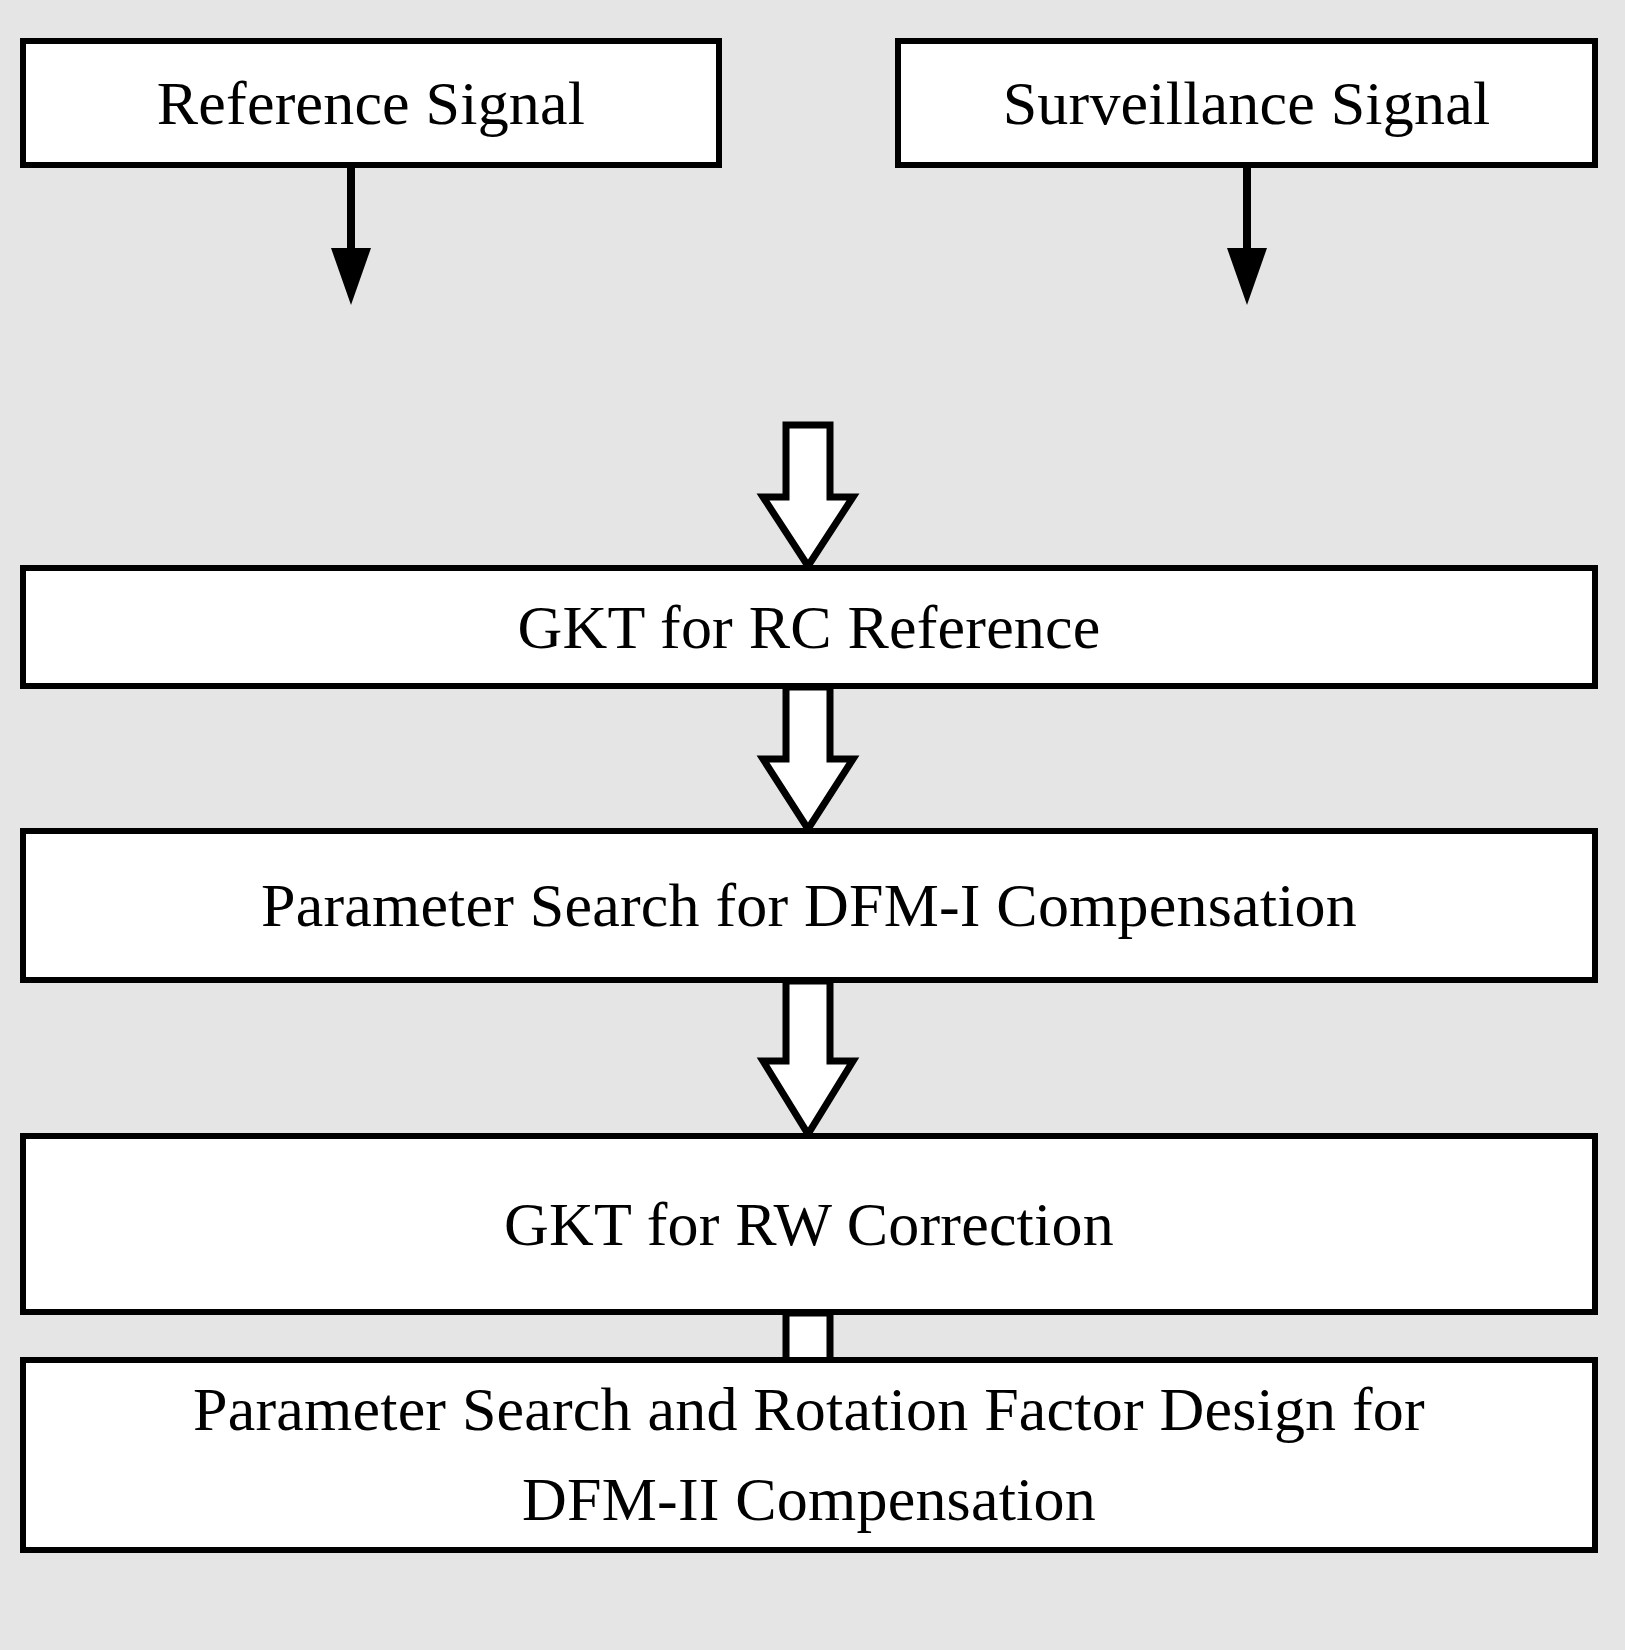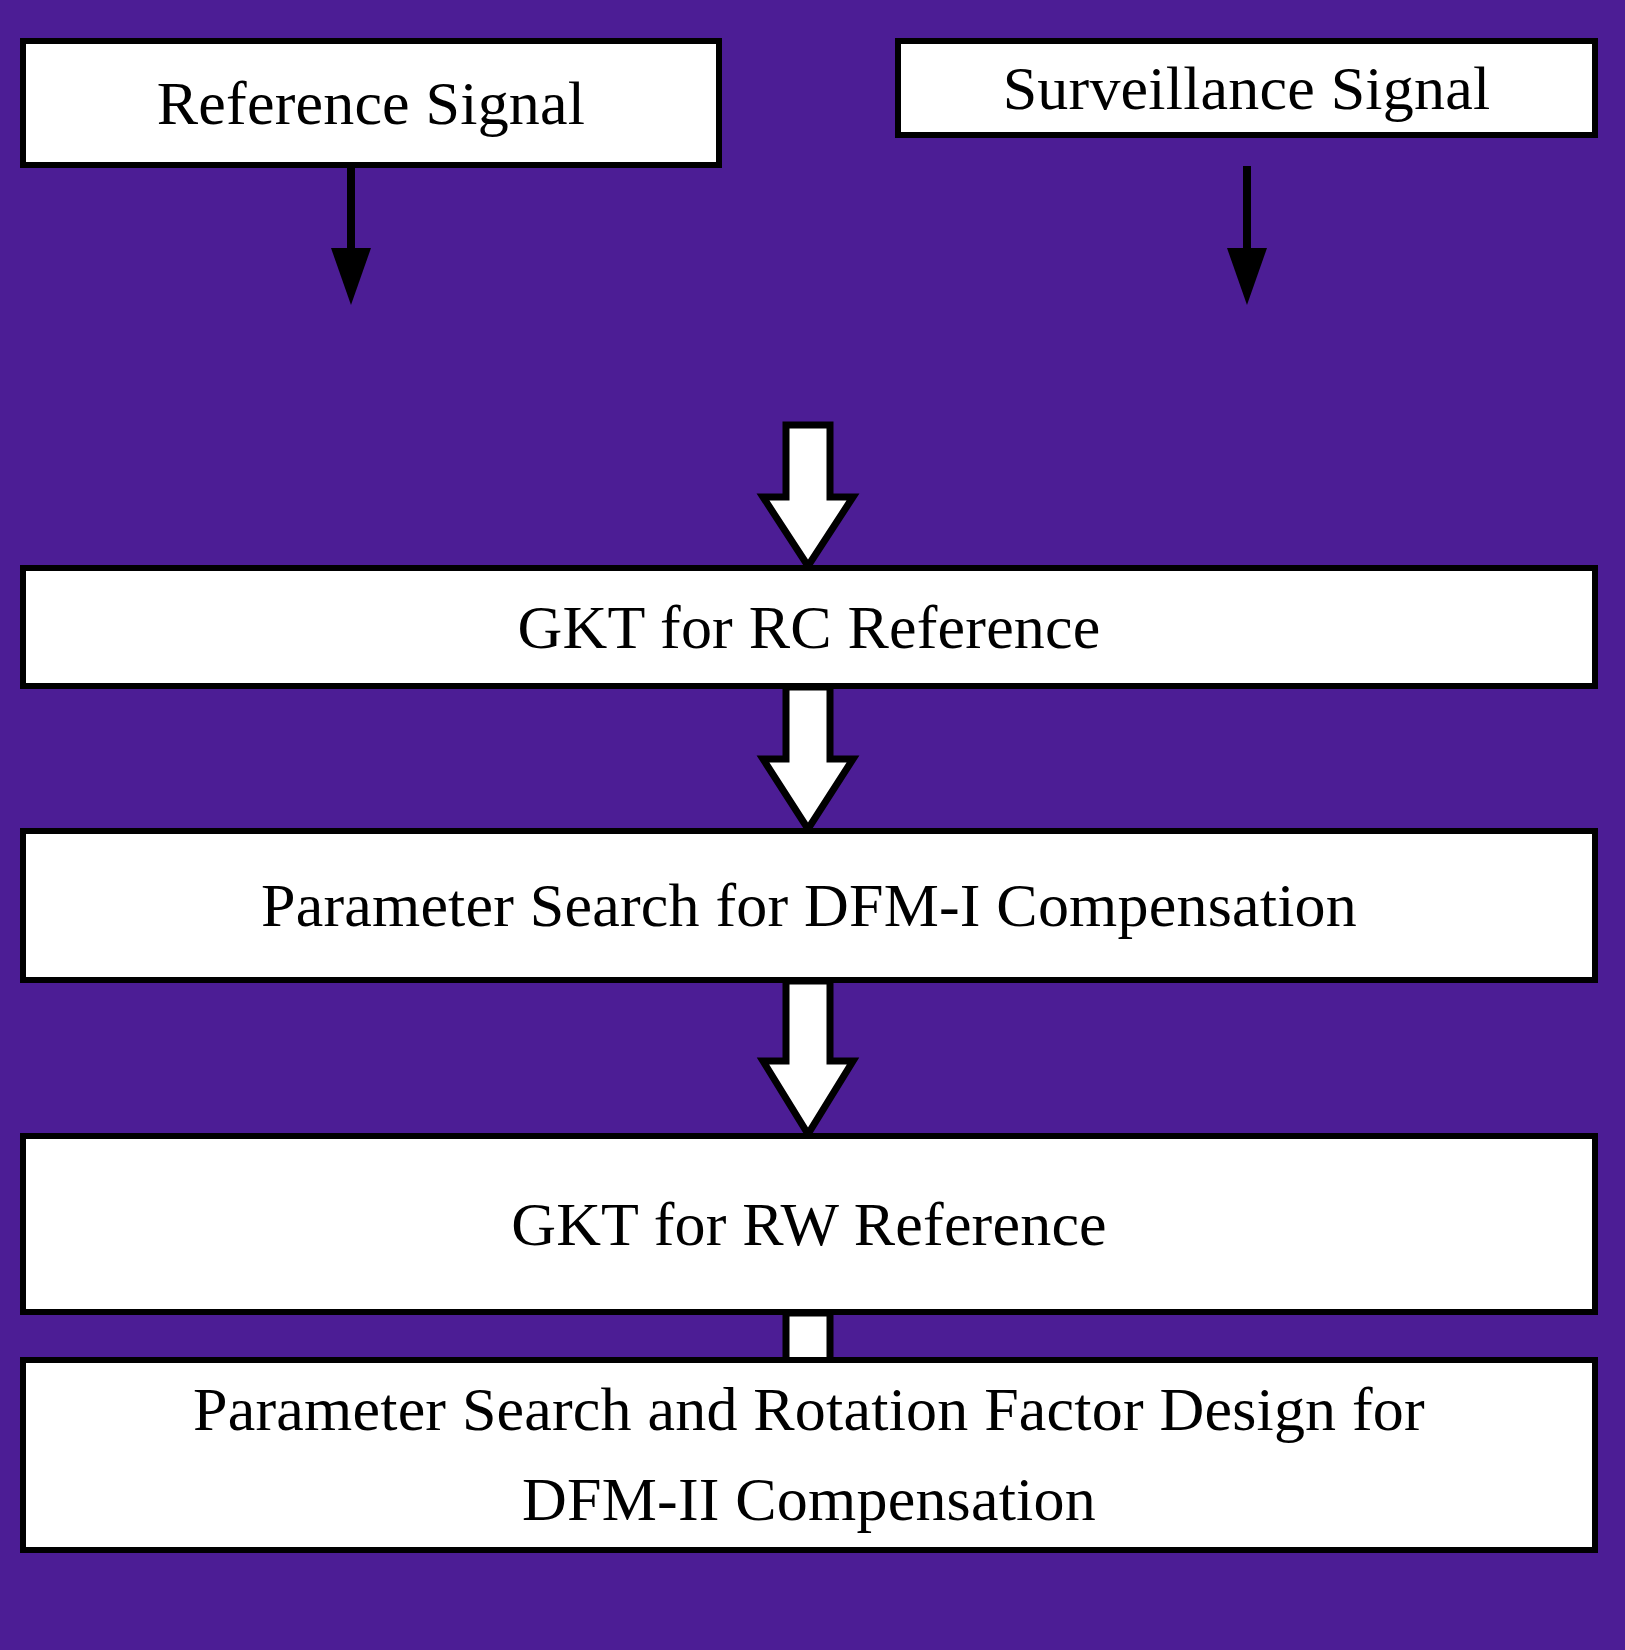--- a/index.html
+++ b/index.html
@@ -4,21 +4,21 @@
 <style>
   html, body {
     margin: 0;
     padding: 0;
     background: #ffffff;
   }
   #canvas {
     position: relative;
     width: 1625px;
     height: 1650px;
-    background: #4c1d95;
+    background: #e5e5e5;
     overflow: hidden;
     font-family: "Liberation Serif", "DejaVu Serif", serif;
   }
   .node {
     position: absolute;
     box-sizing: border-box;
     border: 6px solid #000000;
     background: #ffffff;
     display: flex;
     align-items: center;
@@ -49,21 +49,21 @@
 </style>
 </head>
 <body>
 
 <div id="canvas">
 
   <div class="node" style="left:20px; top:38px; width:702px; height:130px;">
     <span class="label">Reference Signal</span>
   </div>
 
-  <div class="node" style="left:895px; top:38px; width:703px; height:100px;">
+  <div class="node" style="left:895px; top:38px; width:703px; height:130px;">
     <span class="label">Surveillance Signal</span>
   </div>
 
   <div class="conn" style="left:320px; top:166px; width:62px; height:140px;">
     <svg width="62" height="140" viewBox="0 0 62 140">
       <rect x="27" y="0" width="8" height="86" fill="#000000"></rect>
       <polygon points="11,82 51,82 31,139" fill="#000000"></polygon>
     </svg>
   </div>
 
@@ -95,21 +95,21 @@
     <span class="label">Parameter Search for DFM-I Compensation</span>
   </div>
 
   <div class="conn" style="left:752px; top:981px; width:112px; height:154px;">
     <svg width="112" height="154" viewBox="0 0 112 154">
       <polygon points="34,0 78,0 78,80 101,80 56,153 11,80 34,80" fill="#ffffff" stroke="#000000" stroke-width="7" stroke-linejoin="miter"></polygon>
     </svg>
   </div>
 
   <div class="node" style="left:20px; top:1133px; width:1578px; height:182px;">
-    <span class="label">GKT for RW Reference</span>
+    <span class="label">GKT for RW Correction</span>
   </div>
 
   <div class="conn" style="left:752px; top:1313px; width:112px; height:124px;">
     <svg width="112" height="124" viewBox="0 0 112 124">
       <polygon points="34,0 78,0 78,62 101,62 56,123 11,62 34,62" fill="#ffffff" stroke="#000000" stroke-width="7" stroke-linejoin="miter"></polygon>
     </svg>
   </div>
 
   <div class="node two-line" style="left:20px; top:1357px; width:1578px; height:196px;">
     <span class="label">Parameter Search and Rotation Factor Design for

